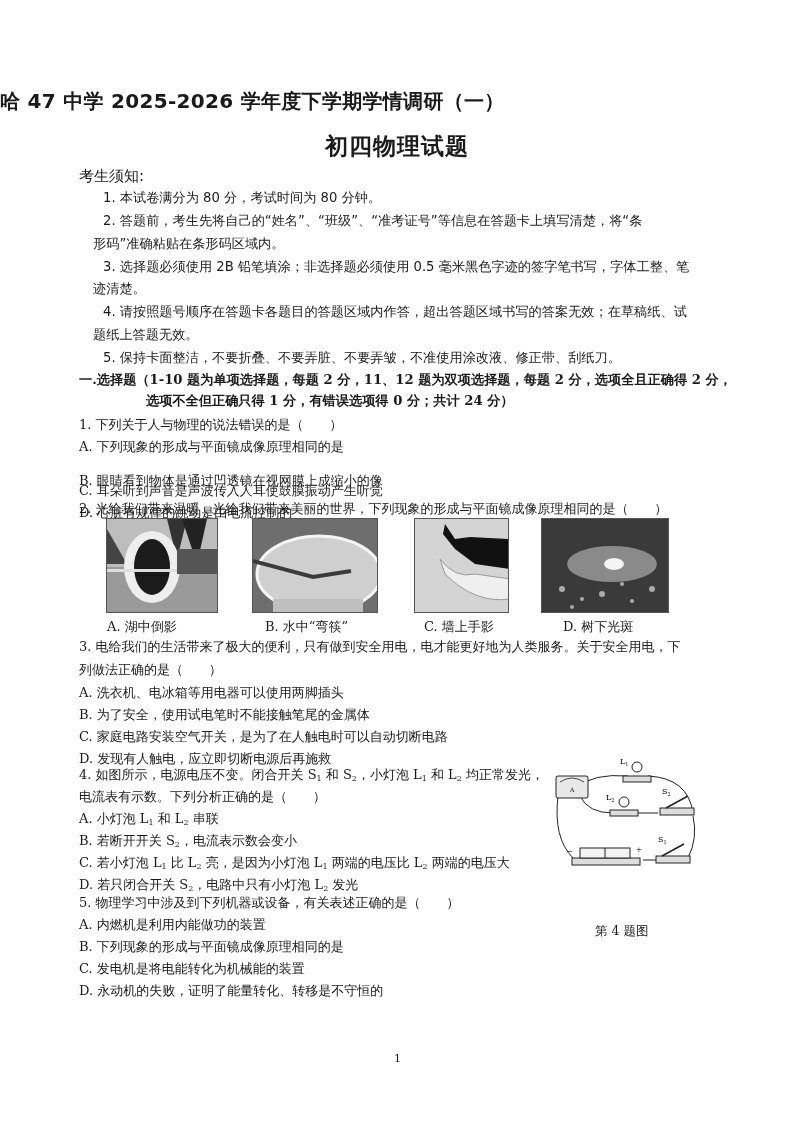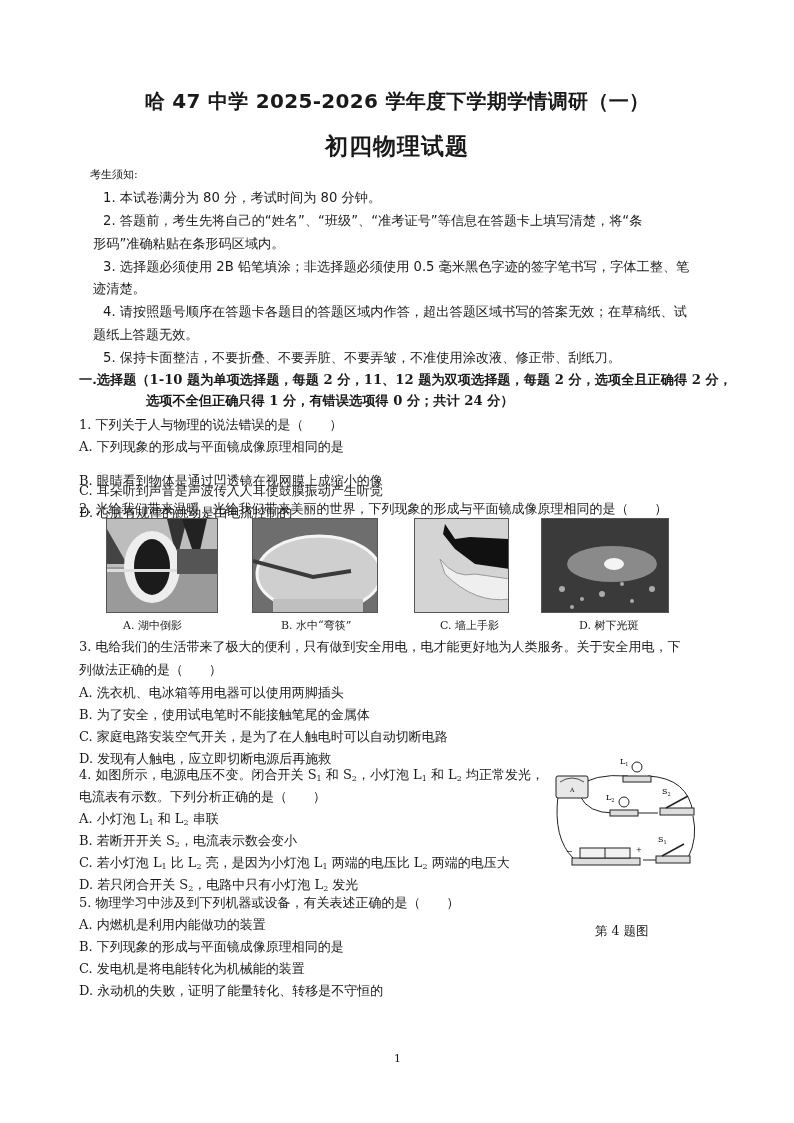--- a/index.html
+++ b/index.html
@@ -1,28 +1,28 @@
 <!DOCTYPE html>
 <html><head>
 <meta charset="utf-8">
 <style>
   * { margin: 0; padding: 0; box-sizing: border-box; }
   html, body { width: 794px; height: 1123px; background: #ffffff; overflow: hidden; }
   body { position: relative; font-family: "DejaVu Serif", "Liberation Serif", serif; color: #1a1a1a; }
   .abs { position: absolute; white-space: nowrap; }
-  .title1 { left: 0; width: 794px; top: 88px; text-align: center; font-family: "DejaVu Sans", "Liberation Sans", sans-serif; font-weight: bold; font-size: 20px; letter-spacing: 0.3px; }
+  .title1 { left: 0; width: 794px; top: 88px; font-family: "DejaVu Sans", "Liberation Sans", sans-serif; font-weight: bold; font-size: 20px; letter-spacing: 0.3px; }
   .title2 { left: 0; width: 794px; top: 131px; text-align: center; font-family: "DejaVu Sans", "Liberation Sans", sans-serif; font-weight: bold; font-size: 23px; letter-spacing: 1px; }
-  .notice-h { left: 79px; top: 167px; font-family: "DejaVu Sans", sans-serif; font-size: 11px; margin-left: 11px; }
+  .notice-h { left: 79px; top: 167px; font-family: "DejaVu Sans", sans-serif; font-size: 15px; }
   .nline { font-family: "DejaVu Sans", sans-serif; font-size: 13.2px; }
   .ind { left: 103px; text-align: center; }
   .nl { left: 79px; margin-left: 14px; }
   .sec { font-family: "DejaVu Serif", serif; font-size: 13.2px; font-weight: bold; }
   .q { left: 79px; font-family: "DejaVu Serif", serif; font-size: 13px; }
   .pic { position: absolute; top: 518px; height: 95px; background: #888; overflow: hidden; border: 1px solid #555; }
-  .caption { font-family: "DejaVu Serif", serif; font-size: 11px; top: 618px; margin-left: 16px; }
+  .caption { font-family: "DejaVu Serif", serif; font-size: 13px; top: 618px; }
   sub { font-size: 8px; vertical-align: -2px; }
   .circuit { position: absolute; left: 548px; top: 758px; width: 160px; height: 118px; }
   .fig-caption { left: 595px; top: 875px; font-family: "DejaVu Serif", serif; font-size: 12.5px; margin-top: 48px; }
   .pageno { left: 394px; top: 1052px; font-size: 11px; font-family: "DejaVu Serif", serif; }
 </style>
 </head>
 <body>
 
 <div class="abs title1">哈 47 中学 2025-2026 学年度下学期学情调研（一）</div>
 <div class="abs title2">初四物理试题</div>

